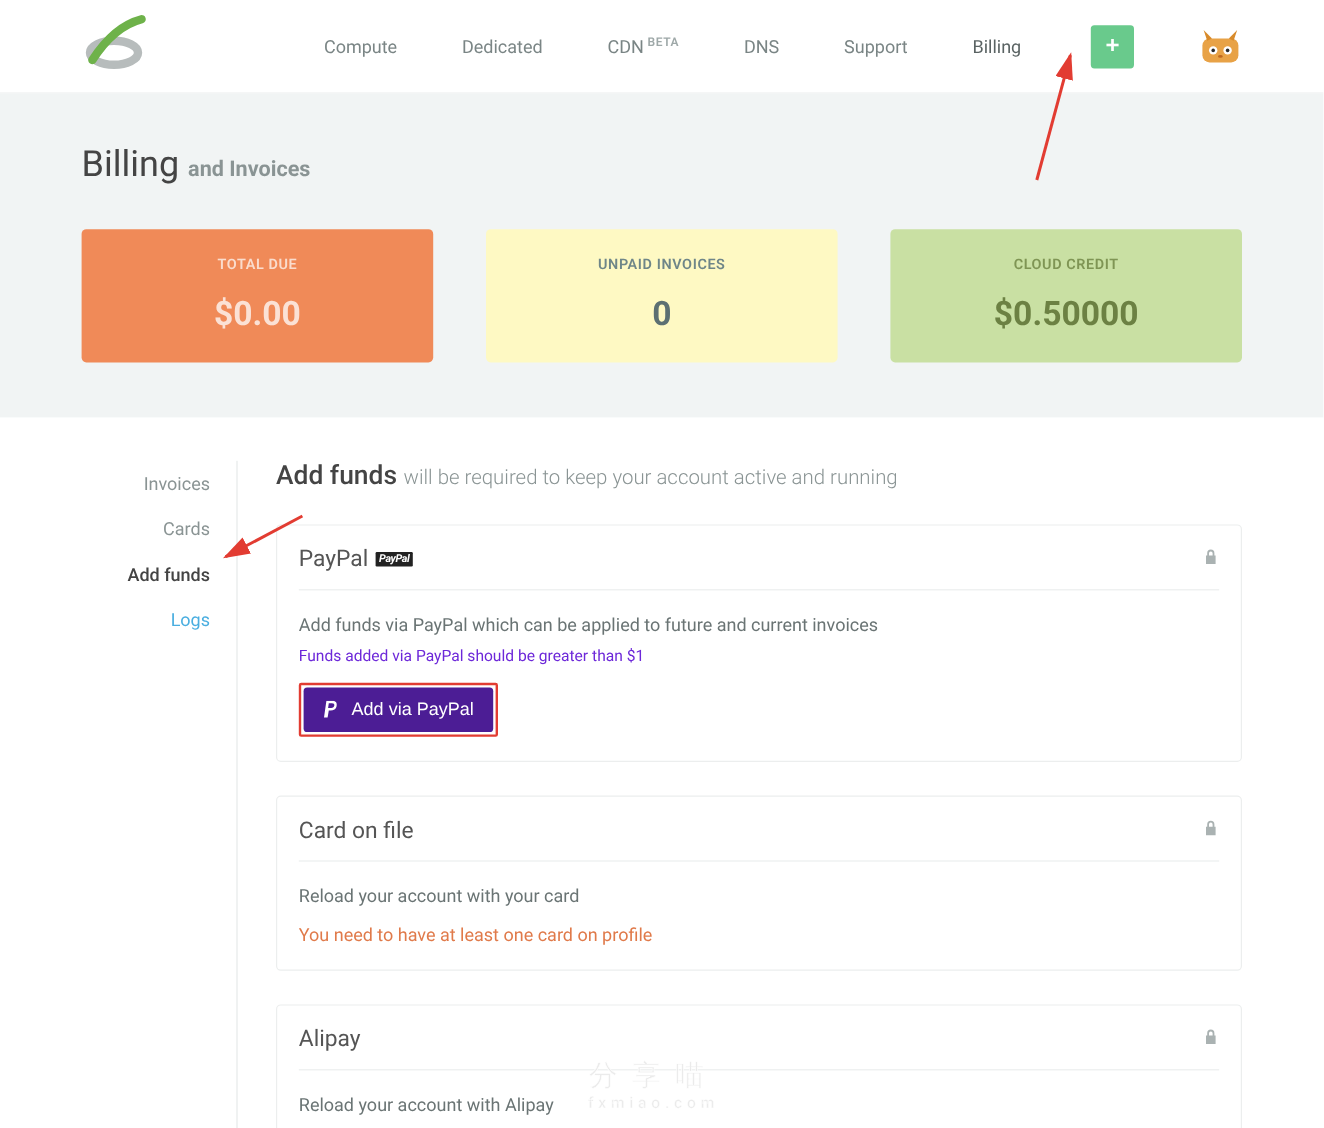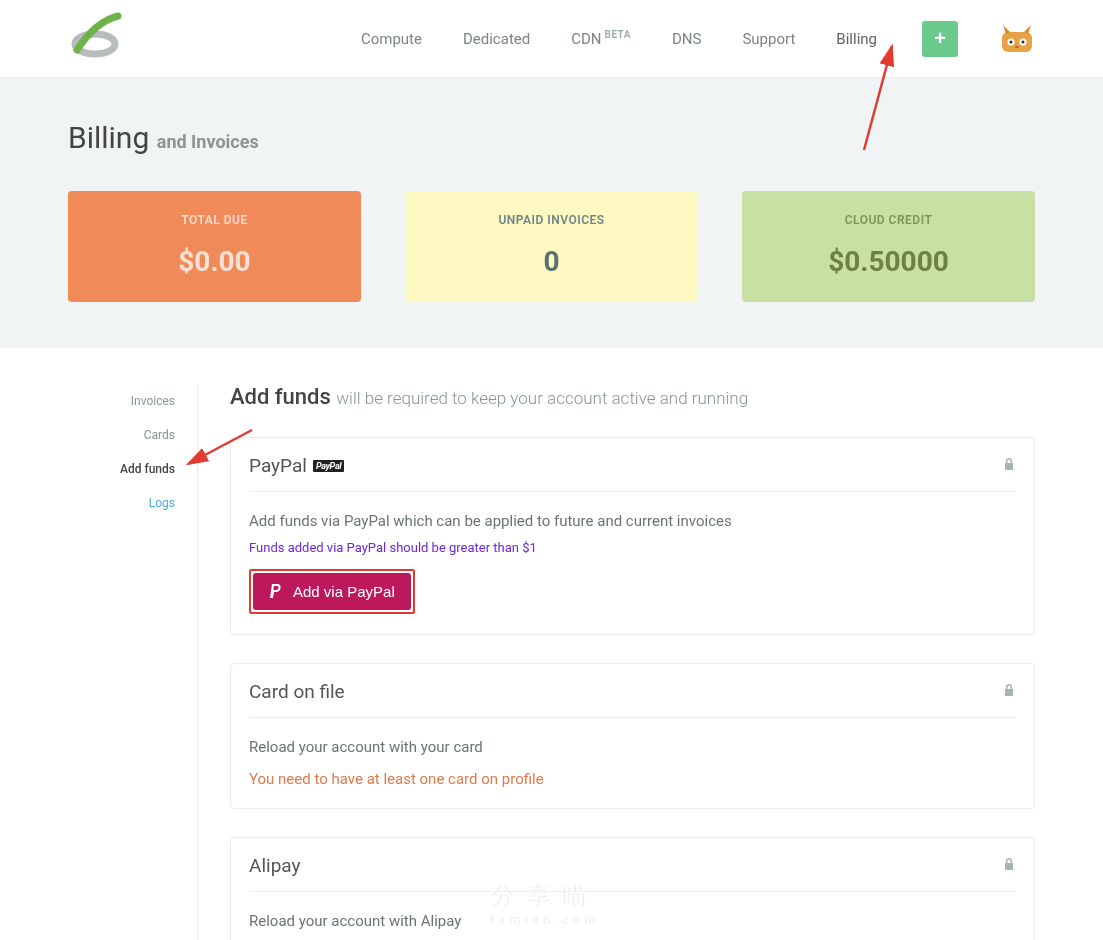--- a/index.html
+++ b/index.html
@@ -1,20 +1,20 @@
 <!DOCTYPE html>
 <html><head>
 <meta charset="utf-8">
 <style>
   * { box-sizing: border-box; margin: 0; padding: 0; }
   body { font-family: -apple-system, BlinkMacSystemFont, "Segoe UI", Roboto, Helvetica, Arial, sans-serif; background: #fff; color: #555; width: 1103px; }
   .nav { display: flex; align-items: center; padding: 0 68px; height: 78px; border-bottom: 1px solid #eef0f0; }
   .logo { width: 54px; height: 54px; position: relative; margin-right: auto; }
   .logo svg { width: 54px; height: 54px; }
-  .nav-items { display: flex; align-items: center; gap: 41px; }
+  .nav-items { display: flex; align-items: center; gap: 54px; }
   .nav-item { color: #7a8585; font-size: 15px; cursor: pointer; }
   .nav-item sup { font-size: 10px; font-weight: 600; color: #9ea8a8; margin-left: 3px; letter-spacing: 0.5px;}
   .nav-item.active { color: #5a6363; }
   .plus-btn { width: 36px; height: 36px; background: #69ca8c; color: #fff; font-size: 20px; font-weight: 700; border: none; border-radius: 3px; display: flex; align-items: center; justify-content: center; cursor: pointer; margin-left: 4px;}
   .avatar { width: 36px; height: 36px; display:flex; align-items:center; justify-content:center; font-size: 28px; }
   .section-top { background: #f1f4f4; padding: 42px 68px 46px; }
   .page-title { font-size: 30px; font-weight: 400; color: #444; }
   .page-title .sub { font-size: 18px; color: #8a9494; font-weight: 700; }
   .cards-row { display: flex; gap: 44px; margin-top: 36px; }
   .stat-card { flex: 1; border-radius: 4px; padding: 22px 10px 24px; text-align: center; }
@@ -25,35 +25,35 @@
   .stat-card.orange .label{opacity:0.7}
   .stat-card.teal { background: #fef9c3; }
   .stat-card.teal .label { color: #6f8688; }
   .stat-card.teal .value { color: #5c7072; }
   .stat-card.olive { background: #c9e0a3; }
   .stat-card.olive .label { color: #7f9554; }
   .stat-card.olive .value { color: #6c8143; }
 
   .main { display: flex; padding: 36px 68px 40px 28px; background:#fff; }
   .side { width: 170px; border-right: 1px solid #e7eaea; padding-right: 0px; padding-top: 0; text-align: right;}
-  .side-item { color: #8a9494; font-size: 12px; padding: 10px 22px 10px 0; cursor: pointer; }
+  .side-item { color: #8a9494; font-size: 15px; padding: 10px 22px 10px 0; cursor: pointer; }
   .side-item.active { color: #444; font-weight:500;}
   .side-item.logs { color: #4aaee0; }
   .content { flex: 1; padding-left: 32px; }
   .content-title { font-size: 22px; color: #444; font-weight: 500; }
   .content-title .sub { font-size: 17px; color: #8a9494; font-weight: 300; }
   .panel { border: 1px solid #eceeee; border-radius: 4px; margin-top: 28px; padding: 0 18px 20px 18px; background:#fff;}
   .panel-head { display:flex; align-items:center; border-bottom: 1px solid #eceeee; padding: 16px 0 14px; }
   .panel-head .ptitle { font-size: 19px; color: #555; }
   .paypal-logo { background:#222; color:#fff; font-style:italic; font-weight:700; font-size:9px; padding:1px 3px; margin-left:6px; border-radius:1px; letter-spacing:-0.3px;}
   .lock-icon { margin-left:auto; color:#aab2b2; }
   .ptext { margin-top: 20px; font-size: 15px; color: #6a7474; }
   .pnote { margin-top: 10px; font-size: 13px; color: #6d28d9; }
   .pwarn { margin-top: 14px; font-size: 15px; color: #e07a4a; }
-  .btn-green { background: #be185d; color: #fff; border: none; border-radius: 3px; padding: 10px 16px; font-size: 15px; cursor: pointer; display: inline-flex; align-items: center; gap: 10px; margin-top: 18px; }
+  .btn-green { background: #4c1d95; color: #fff; border: none; border-radius: 3px; padding: 10px 16px; font-size: 15px; cursor: pointer; display: inline-flex; align-items: center; gap: 10px; margin-top: 18px; }
   .highlight-red { border: 2px solid #e23c32; padding: 2px; display: inline-block; border-radius: 2px; margin-top:14px;}
   .highlight-red .btn-green{ margin-top:0;}
 
   
   .arrow { position: absolute; pointer-events: none; }
   .arrow svg { overflow: visible; }
 
   .watermark { position:absolute; left:490px; top:880px; text-align:center; pointer-events:none; color: rgba(230,230,230,0.8); font-weight:500; }
   .watermark .line1 { font-size:24px; letter-spacing:12px; -webkit-text-stroke: 0.5px #fff;}
   .watermark .line2 { font-size:13px; letter-spacing:4px; -webkit-text-stroke: 0.3px #fff;}

